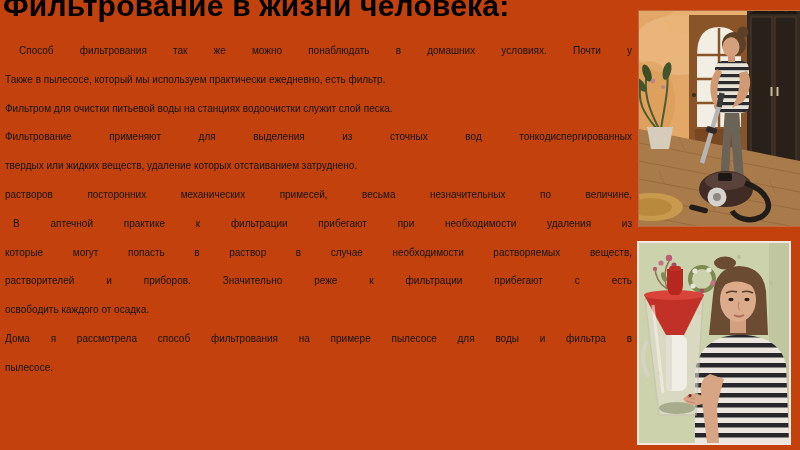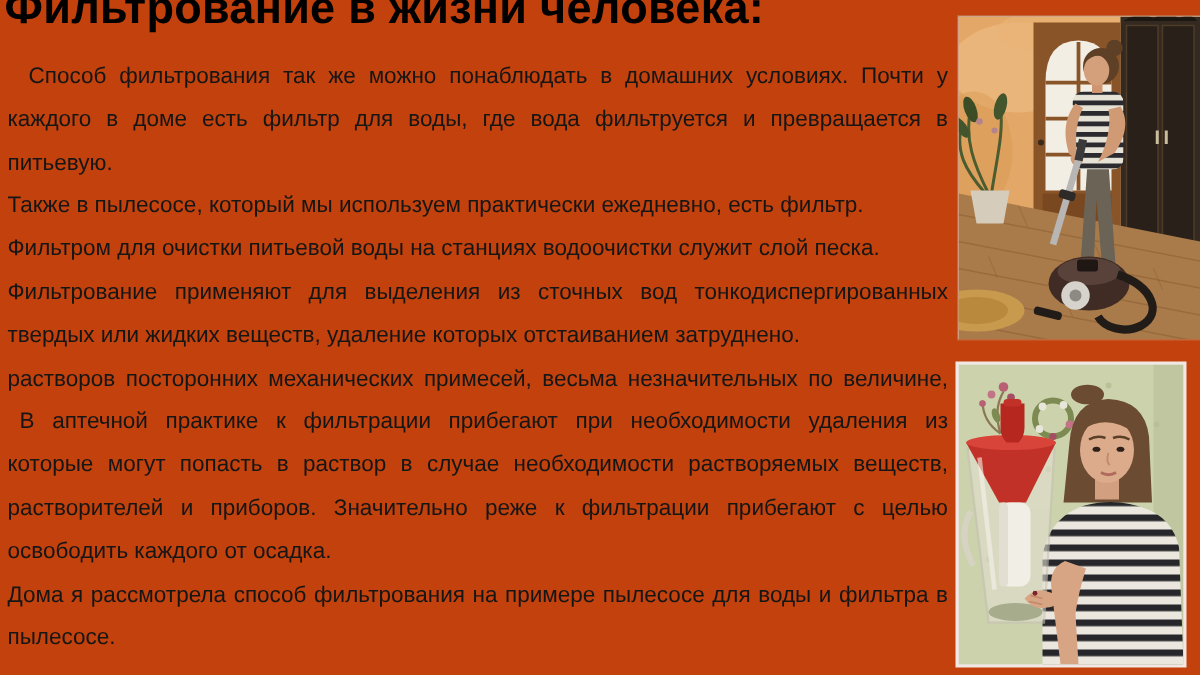--- a/index.html
+++ b/index.html
@@ -7,21 +7,21 @@
     position:relative; width:800px; height:450px; background:#c2410c;
     overflow:hidden; font-family:Liberation Sans, sans-serif; color:#141414;
   }
   .title {
     position:absolute; left:3px; top:-11px; margin:0;
     font-size:30px; font-weight:bold; color:#000; white-space:nowrap;
     letter-spacing:.2px;
   }
   .body-text {
     position:absolute; left:5px; top:37px; width:627px;
-    font-size:15px; line-height:28.8px; color:#161616;
+    font-size:10px; line-height:28.8px; color:#161616;
   }
   .ln { min-height:28.8px; }
   .j   { text-align:justify; text-align-last:justify; }
   .end { text-align:center; text-align-last:left; }
   .ind1 { text-indent:14px; }
   .ind2 { text-indent:8px; }
   .photo { position:absolute; overflow:hidden; background:#ddd; }
   .photo svg { display:block; width:100%; height:100%; }
   .photo1 { left:639px; top:11px; width:161px; height:215px;
             box-shadow:0 0 0 1px rgba(190,165,140,.4); }
@@ -30,29 +30,28 @@
 </style>
 </head>
 <body>
 
 <div class="slide">
 
   <h1 class="title">Фильтрование в жизни человека:</h1>
 
   <div class="body-text">
     <div class="ln j ind1">Способ фильтрования так же можно понаблюдать в домашних условиях. Почти у</div>
-    <div class="ln j">каждого в доме есть фильтр для воды, где вода фильтруется и превращается в питьевую.</div>
     <div class="ln end">Также в пылесосе, который мы используем практически ежедневно, есть фильтр.</div>
     <div class="ln end">Фильтром для очистки питьевой воды на станциях водоочистки служит слой песка.</div>
     <div class="ln j">Фильтрование применяют для выделения из сточных вод тонкодиспергированных</div>
     <div class="ln end">твердых или жидких веществ, удаление которых отстаиванием затруднено.</div>
     <div class="ln j">растворов посторонних механических примесей, весьма незначительных по величине,</div>
     <div class="ln j ind2">В аптечной практике к фильтрации прибегают при необходимости удаления из</div>
     <div class="ln j">которые могут попасть в раствор в случае необходимости растворяемых веществ,</div>
-    <div class="ln j">растворителей и приборов. Значительно реже к фильтрации прибегают с целью</div>
+    <div class="ln j">растворителей и приборов. Значительно реже к фильтрации прибегают с есть</div>
     <div class="ln end">освободить каждого от осадка.</div>
     <div class="ln j">Дома я рассмотрела способ фильтрования на примере пылесосе для воды и фильтра в</div>
     <div class="ln end">пылесосе.</div>
   </div>
 
   <figure class="photo photo1" style="margin:0">
     <svg viewBox="0 0 161 215" preserveAspectRatio="none">
       <defs>
         <pattern id="p1st" width="8" height="7" patternUnits="userSpaceOnUse">
           <rect width="8" height="7" fill="#e6e2d6"></rect>

